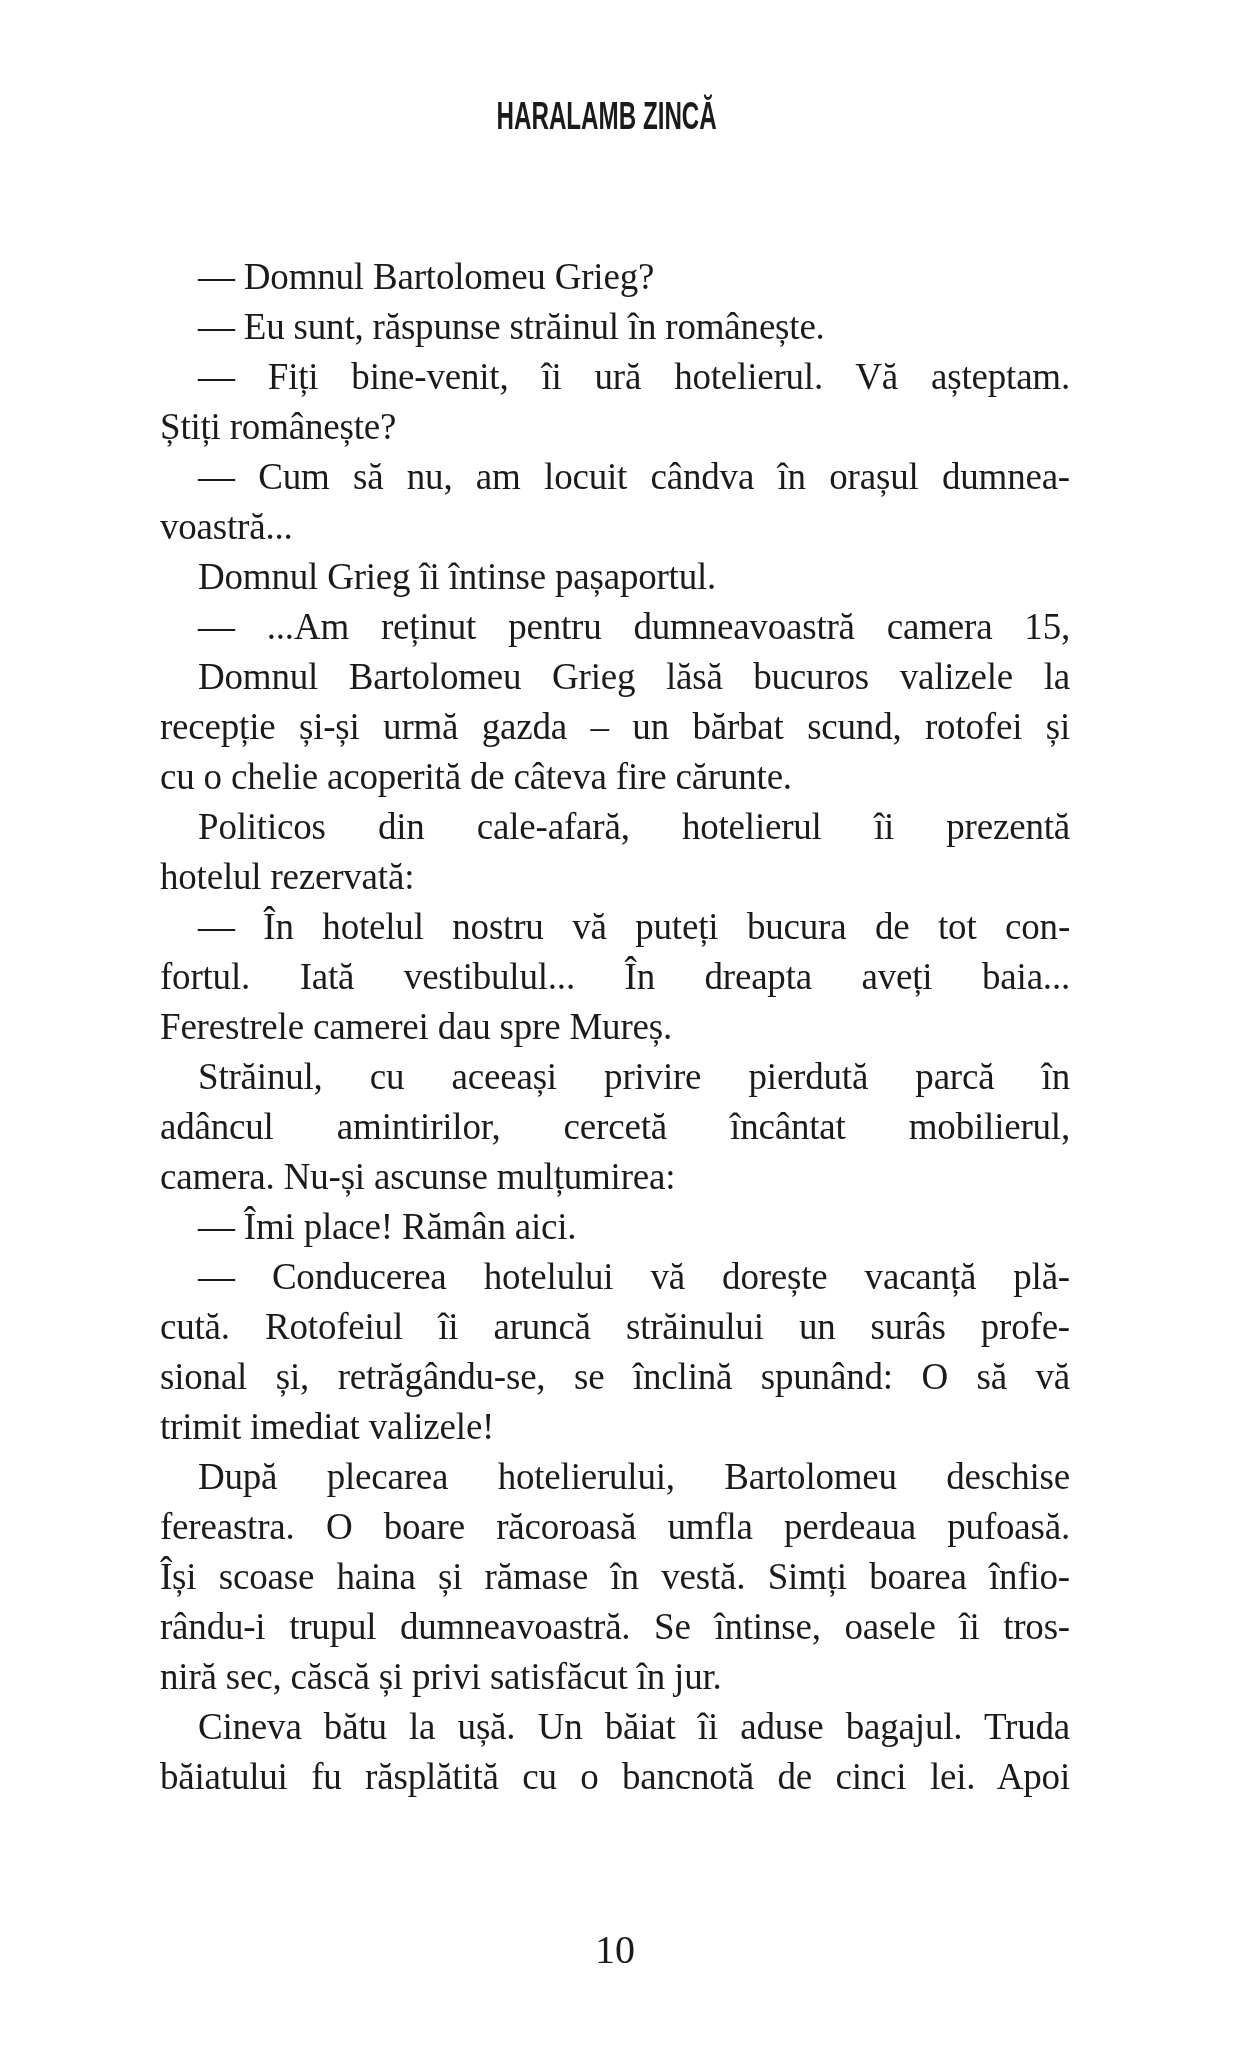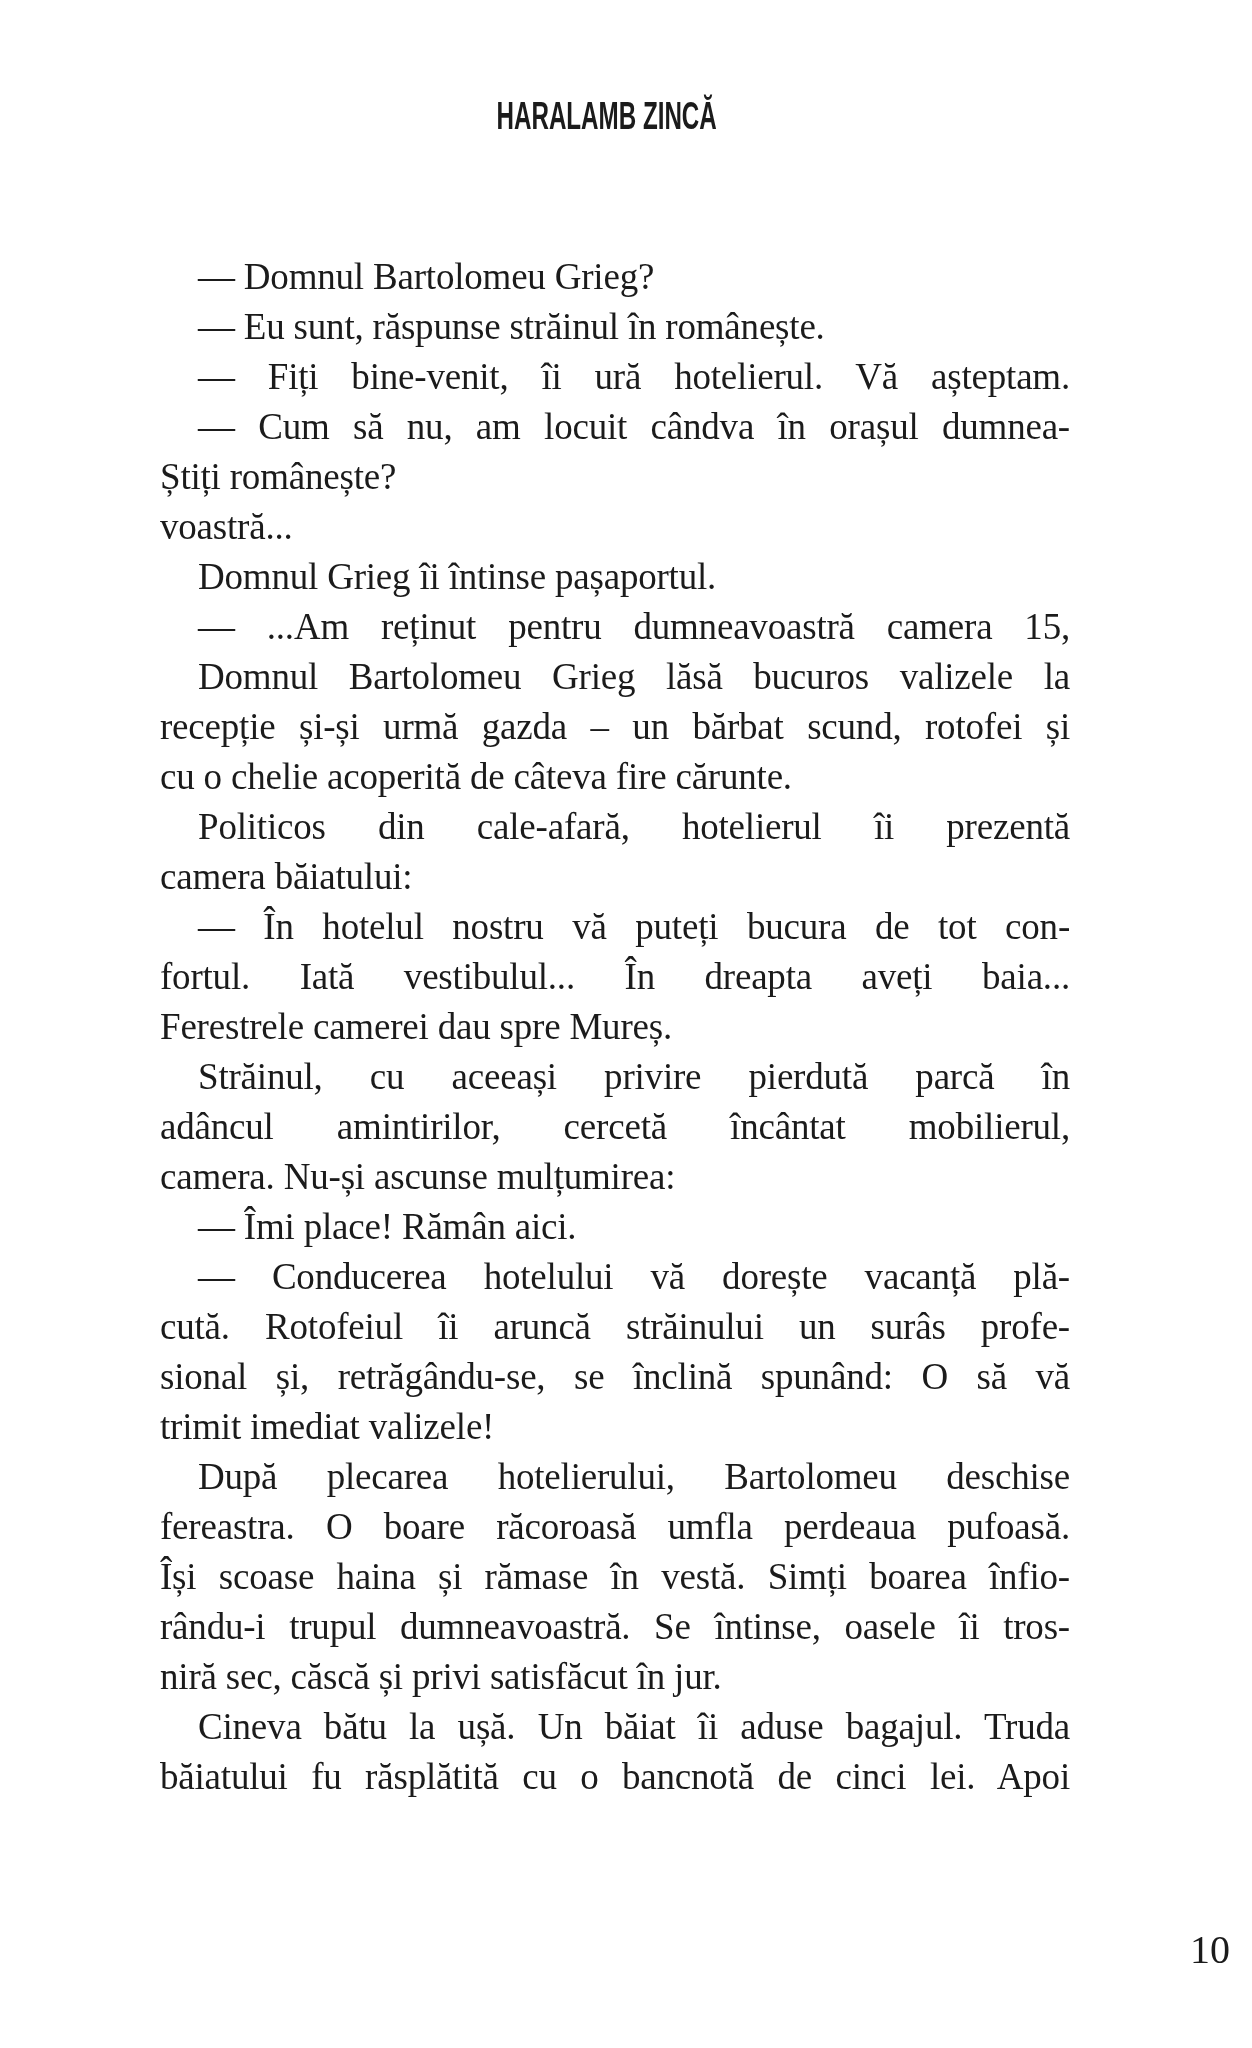--- a/index.html
+++ b/index.html
@@ -61,49 +61,49 @@
   .text-body .line.indent {
     text-indent: 38px;
   }
   .page-footer {
     position: absolute;
     top: 1930px;
     left: 0;
     width: 1252px;
     padding-right: 22px;
     box-sizing: border-box;
-    text-align: right;
+    text-align: center;
     font-family: "Liberation Serif", serif;
     font-size: 40px;
     line-height: 1;
   }
 </style>
 </head>
 <body>
 
 <div class="page">
 
   <div class="running-head">
     <span class="head-text">HARALAMB ZINCĂ</span>
   </div>
 
   <div class="text-body">
       <div class="line indent">— Domnul Bartolomeu Grieg?</div>
       <div class="line indent">— Eu sunt, răspunse străinul în românește.</div>
       <div class="line indent justify">— Fiți bine-venit, îi ură hotelierul. Vă așteptam.</div>
+      <div class="line">Știți românește?</div>
       <div class="line indent justify">— Cum să nu, am locuit cândva în orașul dumnea-</div>
-      <div class="line">Știți românește?</div>
       <div class="line">voastră...</div>
       <div class="line indent">Domnul Grieg îi întinse pașaportul.</div>
       <div class="line indent justify">— ...Am reținut pentru dumneavoastră camera 15,</div>
       <div class="line indent justify">Domnul Bartolomeu Grieg lăsă bucuros valizele la</div>
       <div class="line justify">recepție și-și urmă gazda – un bărbat scund, rotofei și</div>
       <div class="line">cu o chelie acoperită de câteva fire cărunte.</div>
       <div class="line indent justify">Politicos din cale-afară, hotelierul îi prezentă</div>
-      <div class="line">camera băiatului:</div>
+      <div class="line">hotelul rezervată:</div>
       <div class="line indent justify">— În hotelul nostru vă puteți bucura de tot con-</div>
       <div class="line justify">fortul. Iată vestibulul... În dreapta aveți baia...</div>
       <div class="line">Ferestrele camerei dau spre Mureș.</div>
       <div class="line indent justify">Străinul, cu aceeași privire pierdută parcă în</div>
       <div class="line justify">adâncul amintirilor, cercetă încântat mobilierul,</div>
       <div class="line">camera. Nu-și ascunse mulțumirea:</div>
       <div class="line indent">— Îmi place! Rămân aici.</div>
       <div class="line indent justify">— Conducerea hotelului vă dorește vacanță plă-</div>
       <div class="line justify">cută. Rotofeiul îi aruncă străinului un surâs profe-</div>
       <div class="line justify">sional și, retrăgându-se, se înclină spunând: O să vă</div>

